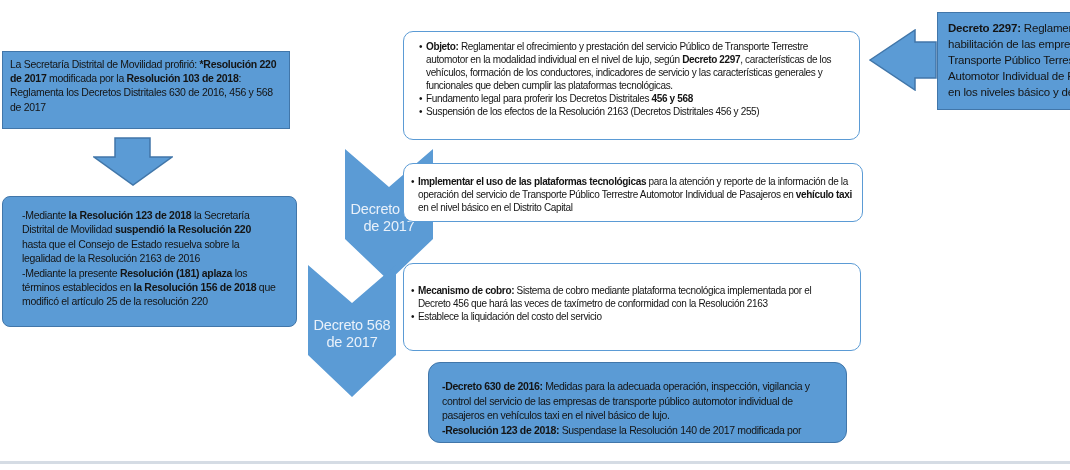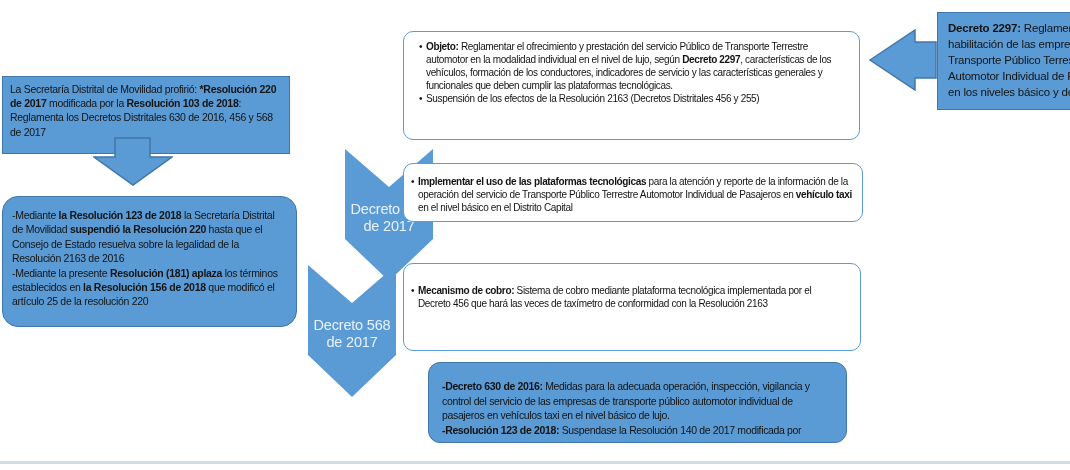--- a/index.html
+++ b/index.html
@@ -3,24 +3,24 @@
 <meta charset="utf-8">
 <style>
   html,body{margin:0;padding:0;}
   body{width:1070px;height:470px;overflow:hidden;background:#fff;
        font-family:"Liberation Sans",sans-serif;color:#141414;}
   .canvas{position:relative;width:1070px;height:470px;background:#fff;overflow:hidden;}
 
   
   .bluebox{position:absolute;background:#5B9BD5;border:1.5px solid #4176A9;
            box-sizing:border-box;color:#141414;}
-  .box1{left:2px;top:76px;width:288px;height:78px;padding:5px 7px;
+  .box1{left:2px;top:51px;width:288px;height:78px;padding:5px 7px;
         font-size:10.5px;line-height:14.2px;letter-spacing:-0.3px;}
-  .box2{left:2px;top:196px;width:295px;height:131px;border-radius:16px;
-        padding:11px 9px;font-size:10.5px;line-height:14.4px;letter-spacing:-0.3px;}
+  .box2{left:2px;top:196px;width:295px;height:131px;border-radius:8px;
+        padding:11px 19px;font-size:10.5px;line-height:14.4px;letter-spacing:-0.3px;}
   .bottombox{left:428px;top:362px;width:419px;height:81px;border-radius:12px;
         padding:16px 13px;font-size:10.5px;line-height:14.5px;letter-spacing:-0.35px;}
   .rightbox{left:937px;top:12px;width:220px;height:98px;padding:7px 10px;
         font-size:11.5px;line-height:16px;letter-spacing:-0.2px;}
 
   
   .chevron{position:absolute;left:308px;width:88px;height:132px;background:#5B9BD5;
            clip-path:polygon(0% 0%,50% 28.8%,100% 0%,100% 68.2%,50% 100%,0% 68.2%);}
   .chev1{top:33px;} .chev2{top:149px;margin-left:37px;} .chev3{top:265px;}
   .chev-label{position:absolute;top:52px;left:-6px;right:-6px;text-align:center;
@@ -60,31 +60,33 @@
 de 2017</div>
   </div>
   <div class="chevron chev3">
     <div class="chev-label">Decreto 568
 de 2017</div>
   </div>
 
   <div class="callout co1">
     <ul>
       <li><b>Objeto:</b><span> Reglamentar el ofrecimiento y prestación del servicio Público de Transporte Terrestre automotor en la modalidad individual en el nivel de lujo, según </span><b>Decreto 2297</b><span>, características de los vehículos, formación de los conductores, indicadores de servicio y las características generales y funcionales que deben cumplir las plataformas tecnológicas.</span></li>
+      <li><span>Fundamento legal para proferir los Decretos Distritales </span><b>456 y 568</b></li>
       <li><span>Suspensión de los efectos de la Resolución 2163 (Decretos Distritales 456 y 255)</span></li>
     </ul>
   </div>
   <div class="callout co2">
     <ul>
       <li><b>Implementar el uso de las plataformas tecnológicas</b><span> para la atención y reporte de la información de la operación del servicio de Transporte Público Terrestre Automotor Individual de Pasajeros en </span><b>vehículo taxi</b><span> en el nivel básico en el Distrito Capital</span></li>
     </ul>
   </div>
   <div class="callout co3">
     <ul>
       <li><b>Mecanismo de cobro:</b><span> Sistema de cobro mediante plataforma tecnológica implementada por el Decreto 456 que hará las veces de taxímetro de conformidad con la Resolución 2163</span></li>
+      <li><span>Establece la liquidación del costo del servicio</span></li>
     </ul>
   </div>
 
   <div class="bluebox bottombox"><b>-Decreto 630 de 2016:</b><span> Medidas para la adecuada operación, inspección, vigilancia y control del servicio de las empresas de transporte público automotor individual de pasajeros en vehículos taxi en el nivel básico  de lujo.</span><br><b>-Resolución 123 de 2018:</b><span>  Suspendase la Resolución 140 de 2017 modificada por</span></div>
 
   <svg class="shape-svg" style="left:869px;top:29px;" width="68" height="62">
     <polygon points="1,31 46,1 46,13 67,13 67,49 46,49 46,61" fill="#5B9BD5" stroke="#4176A9" stroke-width="1.5"></polygon>
   </svg>
   <div class="bluebox rightbox"><b>Decreto 2297:</b><span>  Reglamenta la</span><br><span>habilitación de las empresas de</span><br><span>Transporte Público Terrestre</span><br><span>Automotor Individual de Pasajeros</span><br><span>en los niveles básico y de lujo</span></div>
 

